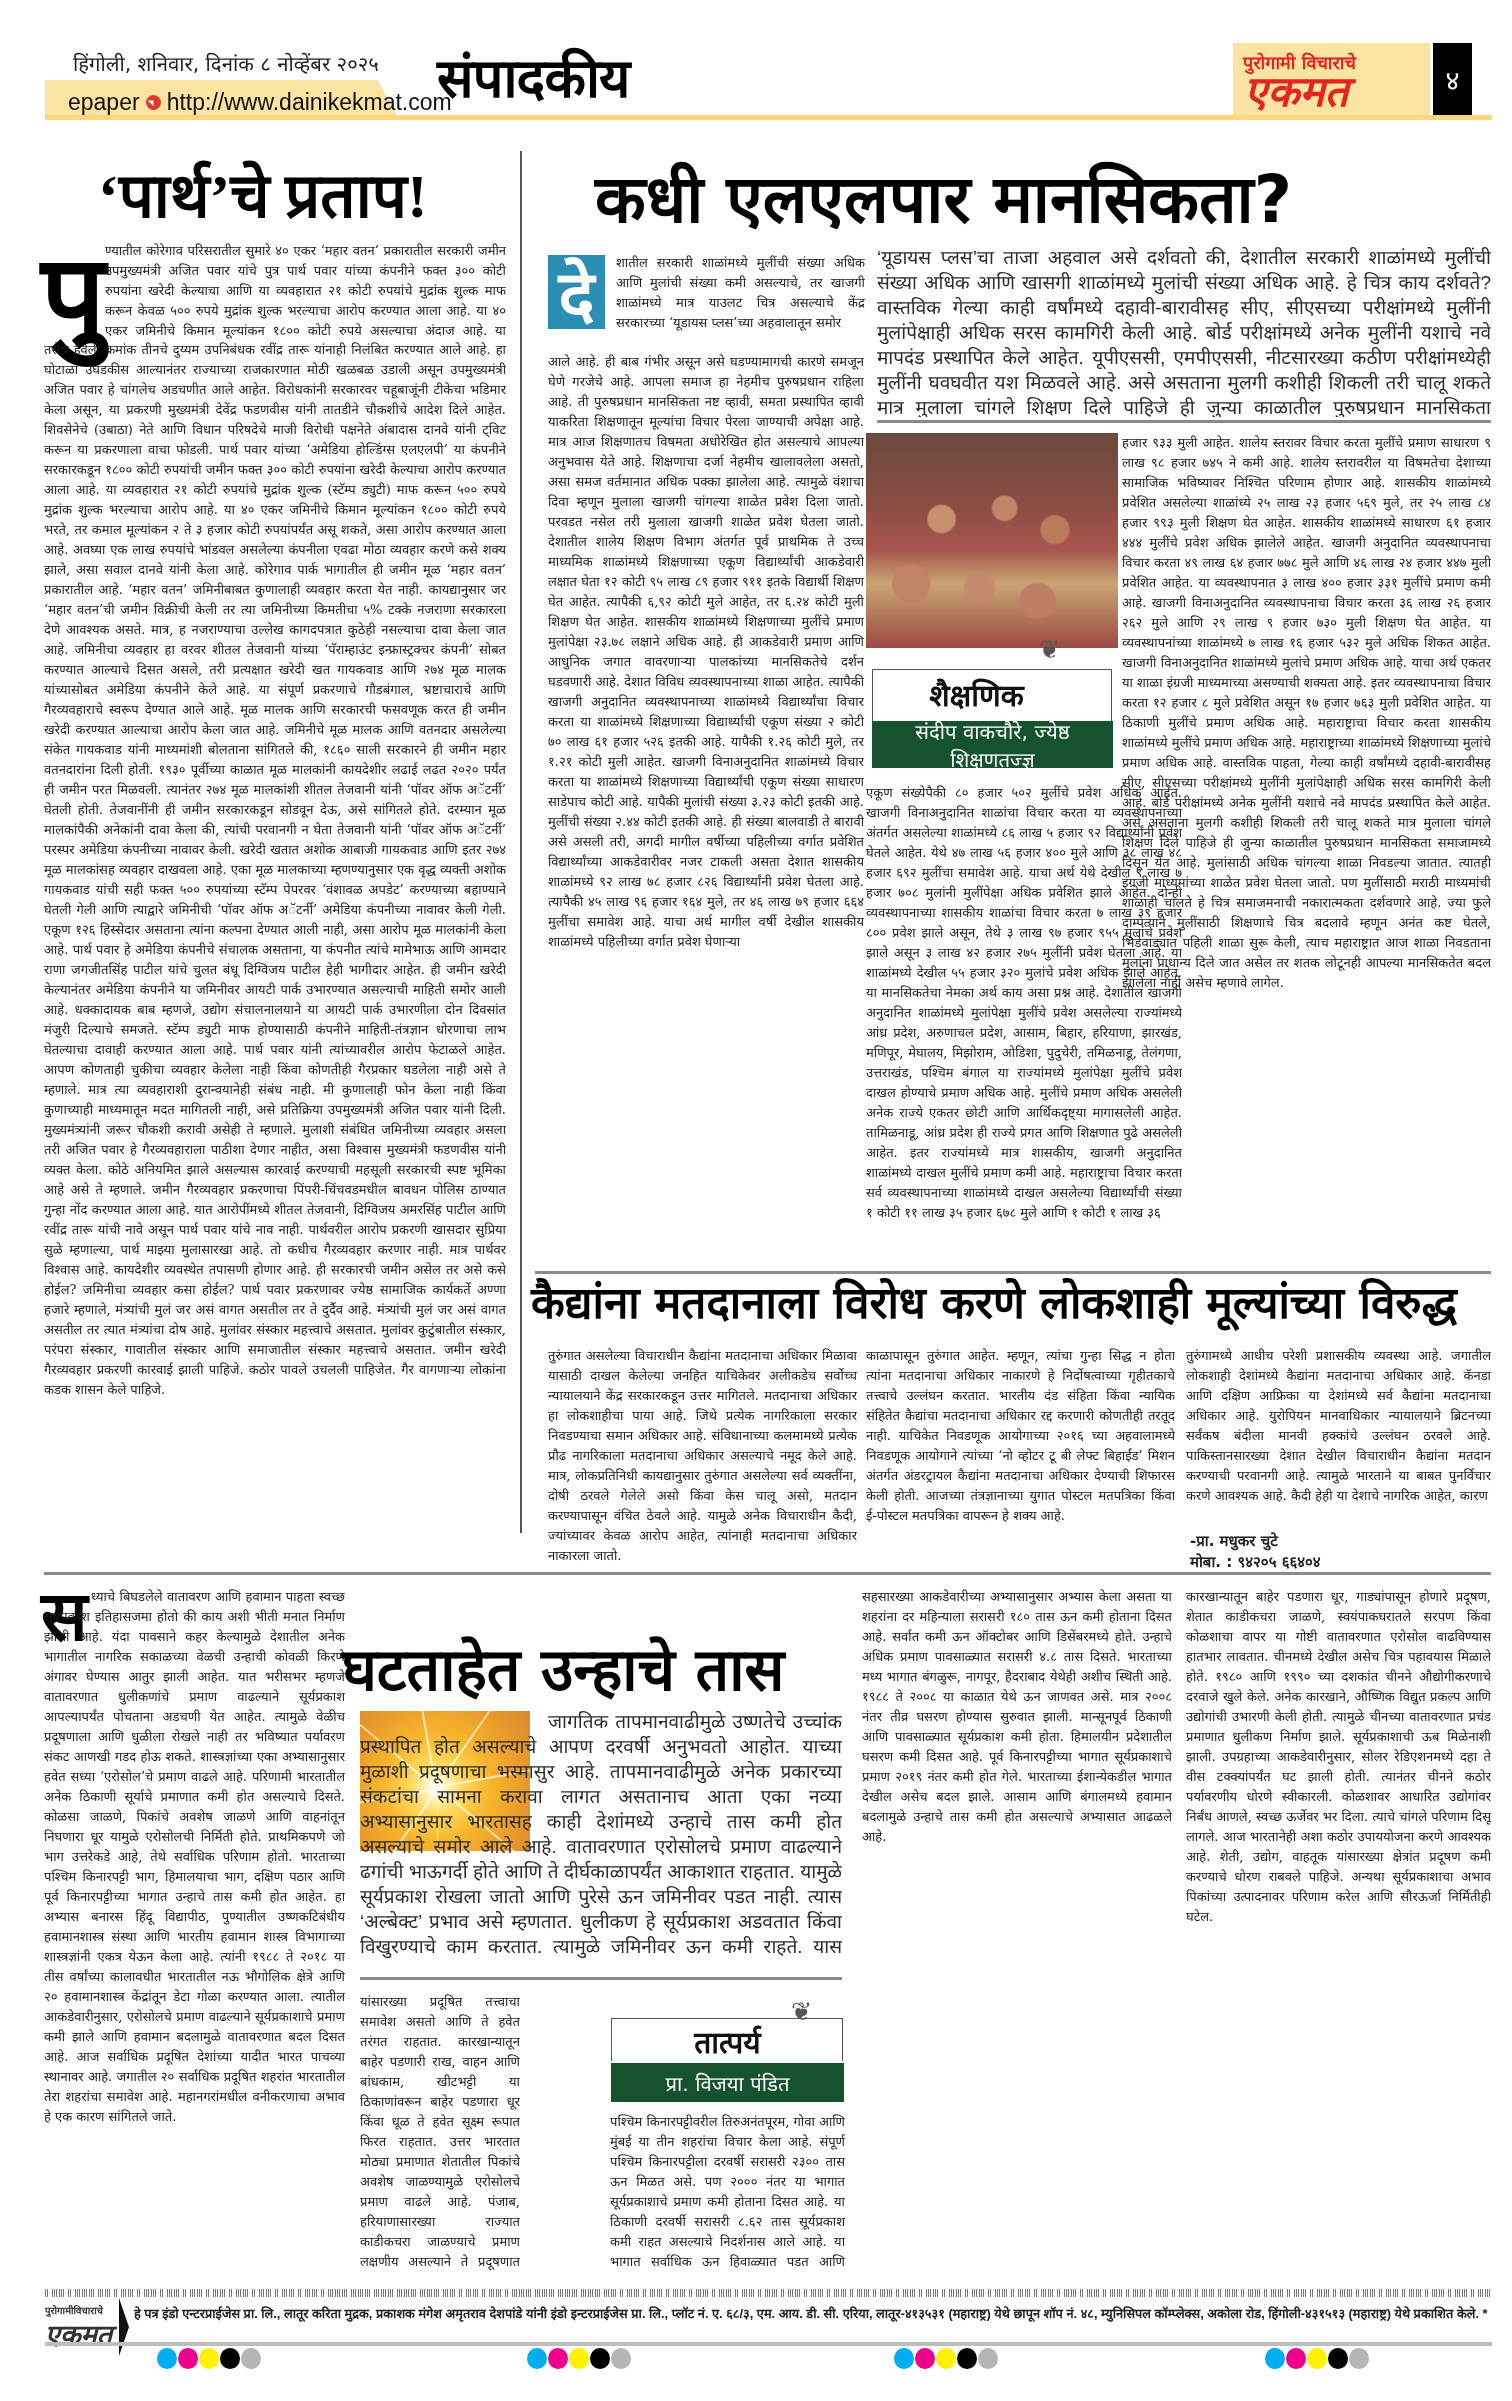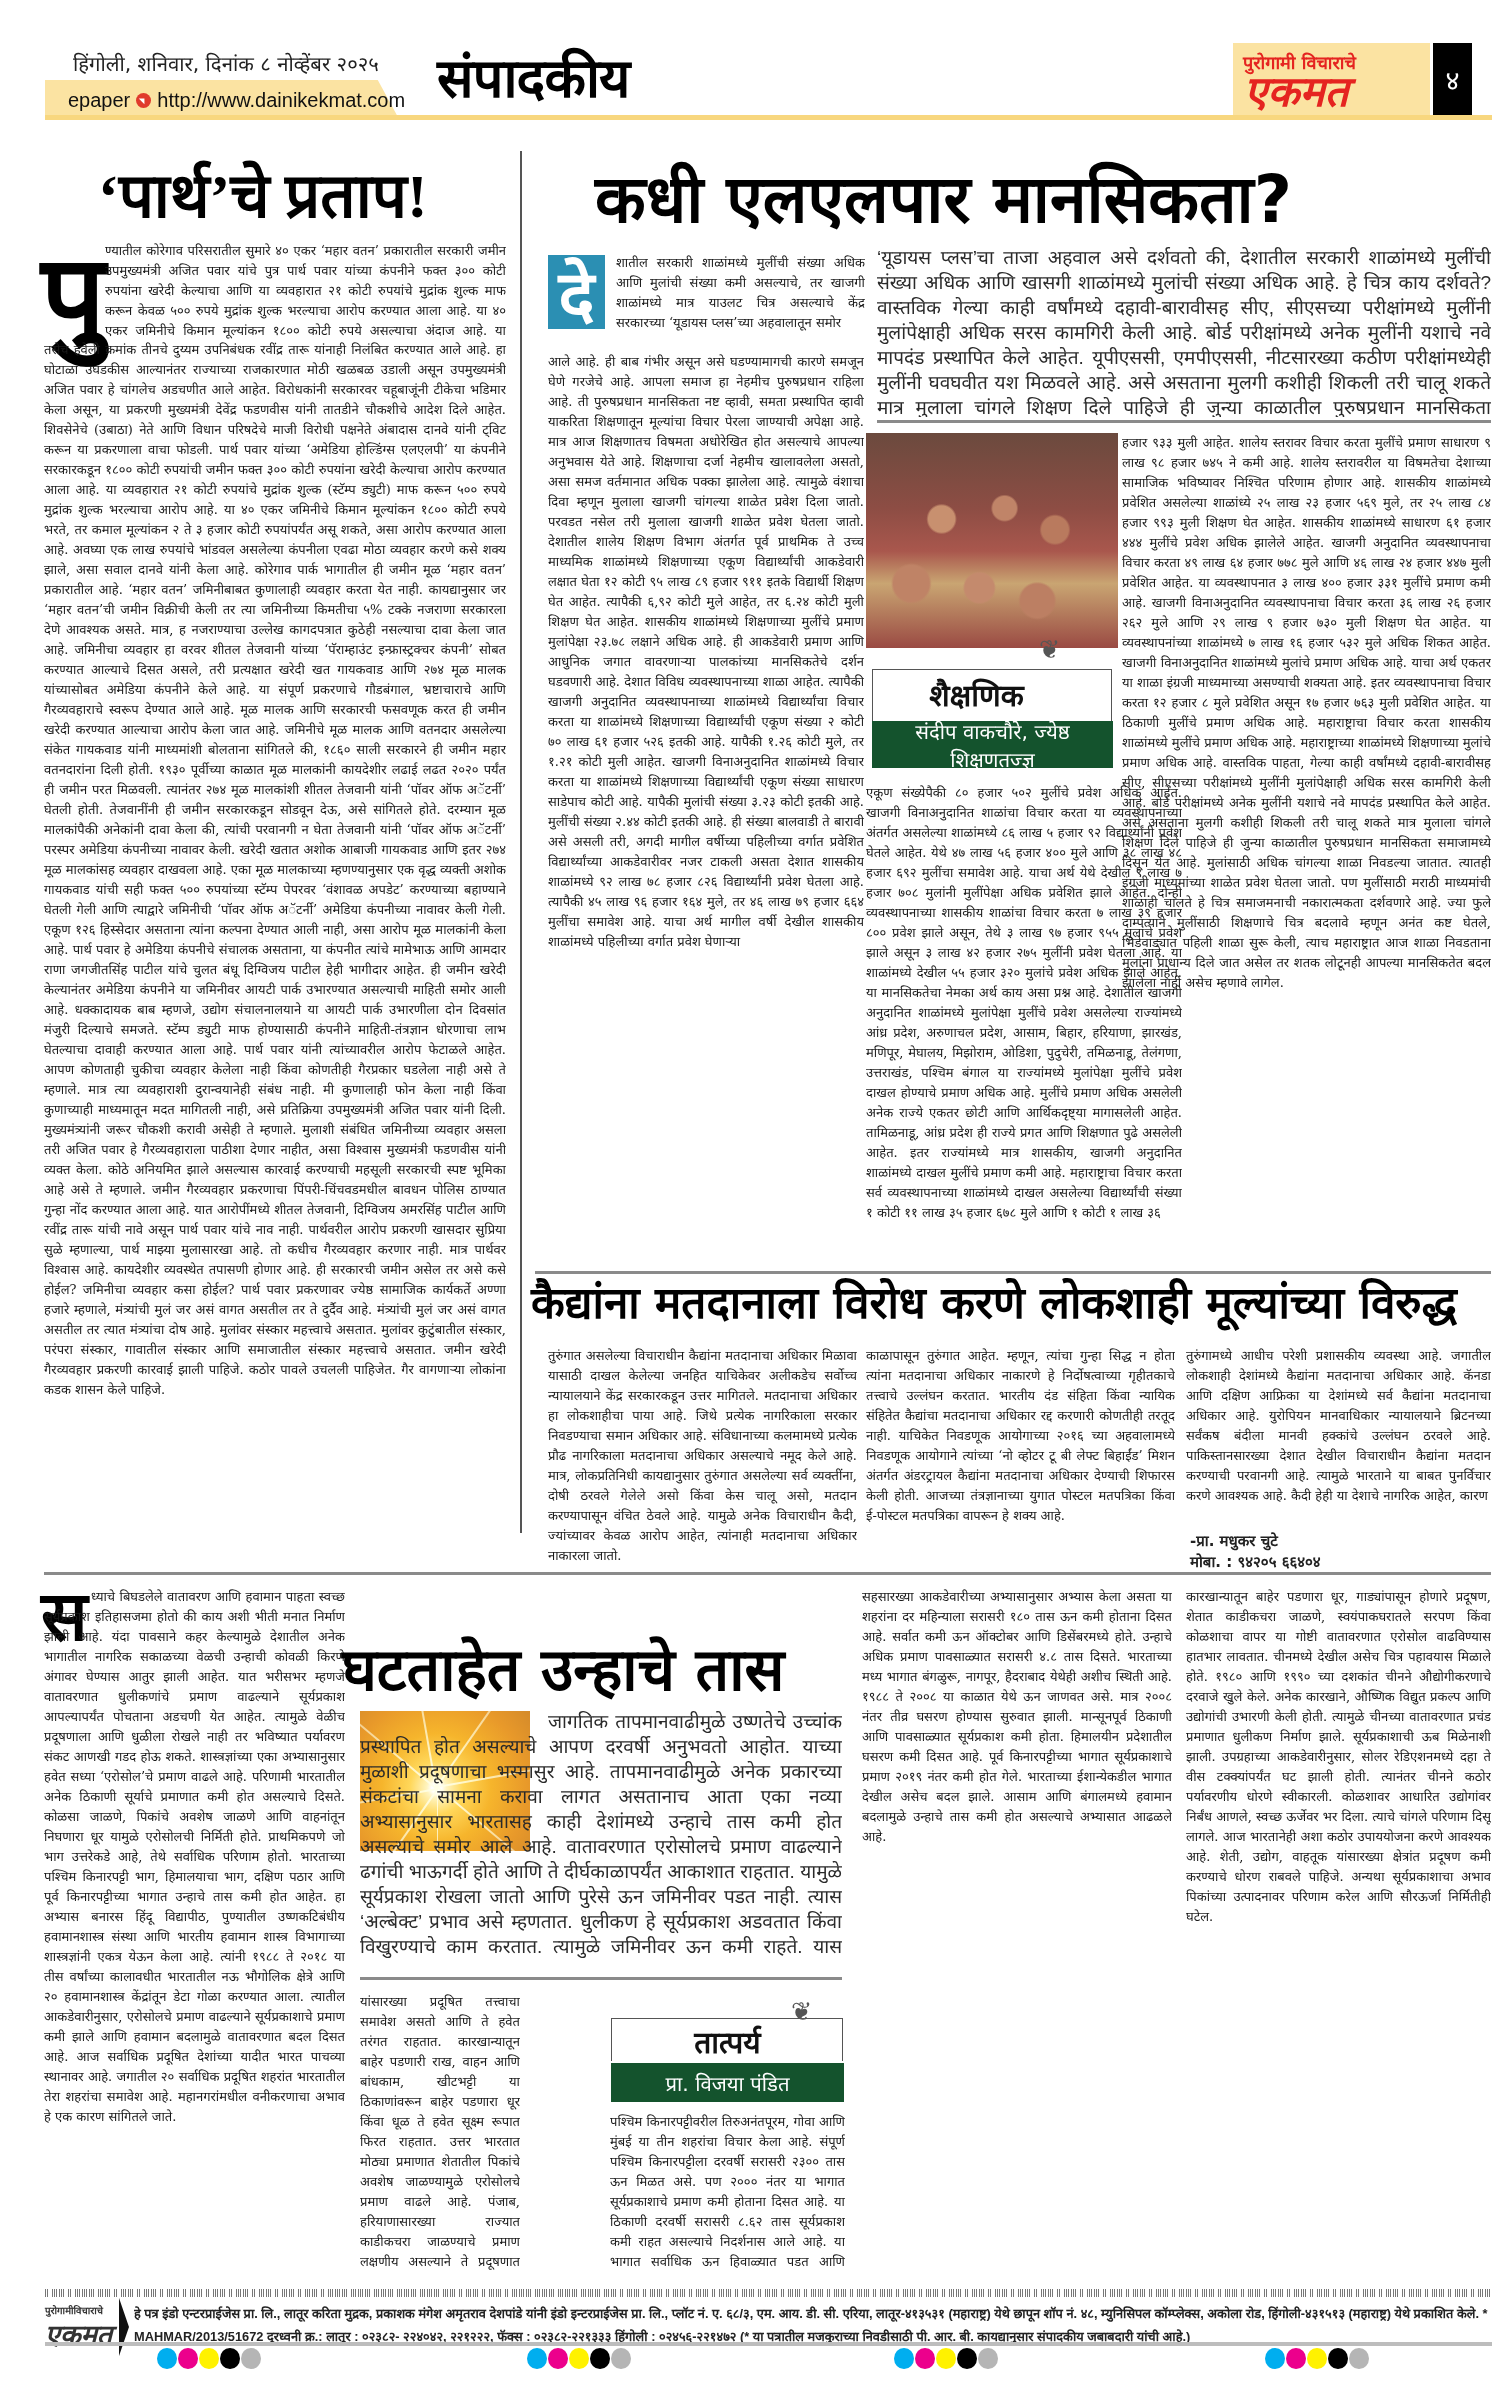--- a/index.html
+++ b/index.html
@@ -1,21 +1,21 @@
 <!DOCTYPE html>
 <html style="font-size:12px"><head>
 <meta charset="utf-8">
 <style>
   html, body { margin: 0; padding: 0; background: #ffffff; }
   body { width: 1512px; height: 2401px; position: relative; overflow: hidden; font-family: "DejaVu Sans", sans-serif; color: #111; }
   .abs { position: absolute; }
   
   .date-line { left: 45px; top: 49px; font-size: 20.3px; color: #222; font-family: "DejaVu Sans", sans-serif; margin-left: 28px; }
   .epaper-bar { left: 45px; top: 80px; width: 354px; height: 39px; background: #fbe3a2; clip-path: polygon(0 0, 94% 0, 100% 100%, 0 100%); }
-  .epaper-text { left: 68px; top: 89px; font-size: 20px; color: #111; font-family: "Liberation Sans", sans-serif; display: flex; align-items: center; gap: 6px; }
+  .epaper-text { left: 68px; top: 89px; font-size: 23px; color: #111; font-family: "Liberation Sans", sans-serif; display: flex; align-items: center; gap: 6px; }
   .epaper-icon { width: 15px; height: 15px; border-radius: 50%; background: #e03a2c; display: inline-block; position: relative; }
   .epaper-icon::after { content: ""; position: absolute; left: 4.5px; top: 3px; border-left: 4.5px solid #fff; border-top: 4.5px solid transparent; border-bottom: 4.5px solid transparent; transform: rotate(-45deg); }
   .section-title { left: 437px; top: 39px; font-size: 54px; font-weight: bold; color: #000; font-family: "DejaVu Sans", sans-serif; letter-spacing: -0.8px; }
   .gold-rule { left: 45px; top: 115px; width: 1447px; height: 5.3px; background: #f8d77f; }
   .logo-box { left: 1233px; top: 43px; width: 197px; height: 72px; background: #fbe3a2; }
   .logo-tag { left: 1243px; top: 50px; font-size: 18px; color: #e52420; font-family: "DejaVu Serif", serif; font-weight: bold; }
   .logo-name { left: 1244px; top: 69px; font-size: 42px; color: #e52420; font-family: "DejaVu Serif", serif; font-weight: bold; font-style: italic; line-height: 45px; }
   .page-num-box { left: 1433px; top: 43px; width: 39px; height: 72px; background: #000; color: #fff; font-size: 27px; display: flex; align-items: center; justify-content: center; font-family: "DejaVu Sans", sans-serif; }
 
   
@@ -145,21 +145,20 @@
 
 <div class="abs txt" style="left:862px; top:1587px; width:310px; height:681px;">सहसारख्या आकडेवारीच्या अभ्यासानुसार अभ्यास केला असता या शहरांना दर महिन्याला सरासरी १८० तास ऊन कमी होताना दिसत आहे. सर्वात कमी ऊन ऑक्टोबर आणि डिसेंबरमध्ये होते. उन्हाचे अधिक प्रमाण पावसाळ्यात सरासरी ४.८ तास दिसते. भारताच्या मध्य भागात बंगळुरू, नागपूर, हैदराबाद येथेही अशीच स्थिती आहे. १९८८ ते २००८ या काळात येथे ऊन जाणवत असे. मात्र २००८ नंतर तीव्र घसरण होण्यास सुरुवात झाली. मान्सूनपूर्व ठिकाणी आणि पावसाळ्यात सूर्यप्रकाश कमी होता. हिमालयीन प्रदेशातील घसरण कमी दिसत आहे. पूर्व किनारपट्टीच्या भागात सूर्यप्रकाशाचे प्रमाण २०१९ नंतर कमी होत गेले. भारताच्या ईशान्येकडील भागात देखील असेच बदल झाले. आसाम आणि बंगालमध्ये हवामान बदलामुळे उन्हाचे तास कमी होत असल्याचे अभ्यासात आढळले आहे.</div>
 <div class="abs txt" style="left:1186px; top:1587px; width:305px; height:681px;">कारखान्यातून बाहेर पडणारा धूर, गाड्यांपासून होणारे प्रदूषण, शेतात काडीकचरा जाळणे, स्वयंपाकघरातले सरपण किंवा कोळशाचा वापर या गोष्टी वातावरणात एरोसोल वाढविण्यास हातभार लावतात. चीनमध्ये देखील असेच चित्र पहावयास मिळाले होते. १९८० आणि १९९० च्या दशकांत चीनने औद्योगीकरणाचे दरवाजे खुले केले. अनेक कारखाने, औष्णिक विद्युत प्रकल्प आणि उद्योगांची उभारणी केली होती. त्यामुळे चीनच्या वातावरणात प्रचंड प्रमाणात धुलीकण निर्माण झाले. सूर्यप्रकाशाची ऊब मिळेनाशी झाली. उपग्रहाच्या आकडेवारीनुसार, सोलर रेडिएशनमध्ये दहा ते वीस टक्क्यांपर्यंत घट झाली होती. त्यानंतर चीनने कठोर पर्यावरणीय धोरणे स्वीकारली. कोळशावर आधारित उद्योगांवर निर्बंध आणले, स्वच्छ ऊर्जेवर भर दिला. त्याचे चांगले परिणाम दिसू लागले. आज भारतानेही अशा कठोर उपाययोजना करणे आवश्यक आहे. शेती, उद्योग, वाहतूक यांसारख्या क्षेत्रांत प्रदूषण कमी करण्याचे धोरण राबवले पाहिजे. अन्यथा सूर्यप्रकाशाचा अभाव पिकांच्या उत्पादनावर परिणाम करेल आणि सौरऊर्जा निर्मितीही घटेल.</div>
 
 <div class="abs imprint-hatch"></div>
 <div class="abs imprint-logo-tag">पुरोगामीविचाराचे</div>
 <div class="abs imprint-logo-name">एकमत</div>
 <div class="abs imprint-arrow"></div>
 <div class="abs imprint-text">
   <div style="white-space:nowrap; overflow:hidden;">हे पत्र इंडो एन्टरप्राईजेस प्रा. लि., लातूर करिता मुद्रक, प्रकाशक मंगेश अमृतराव देशपांडे यांनी इंडो इन्टरप्राईजेस प्रा. लि., प्लॉट नं. ए. ६८/३, एम. आय. डी. सी. एरिया, लातूर-४१३५३१ (महाराष्ट्र) येथे छापून शॉप नं. ४८, म्युनिसिपल कॉम्प्लेक्स, अकोला रोड, हिंगोली-४३१५१३ (महाराष्ट्र) येथे प्रकाशित केले. * संपादक : मंगेश अमृतराव देशपांडे. R.N.I. No. :</div>
-  <div style="white-space:nowrap; overflow:hidden;">MAHMAR/2013/51672 दूरध्वनी क्र.: लातूर : ०२३८२- २२४०४२, २२१२२२, फॅक्स : ०२३८२-२२१३३३  हिंगोली : ०२४५६-२२१४७२ (* या पत्रातील मजकुराच्या निवडीसाठी पी. आर. बी. कायद्यानुसार संपादकीय जबाबदारी यांची आहे.)</div>
 </div>
 <div class="abs imprint-rule"></div>
 
 <div class="abs reg" style="left:157px;">
   <span style="background: rgb(0, 174, 239);"></span>
     <span style="background: rgb(236, 0, 140);"></span>
     <span style="background: rgb(255, 242, 0);"></span>
     <span style="background: rgb(0, 0, 0);"></span>
     <span style="background: rgb(181, 181, 181);"></span>
 </div>

